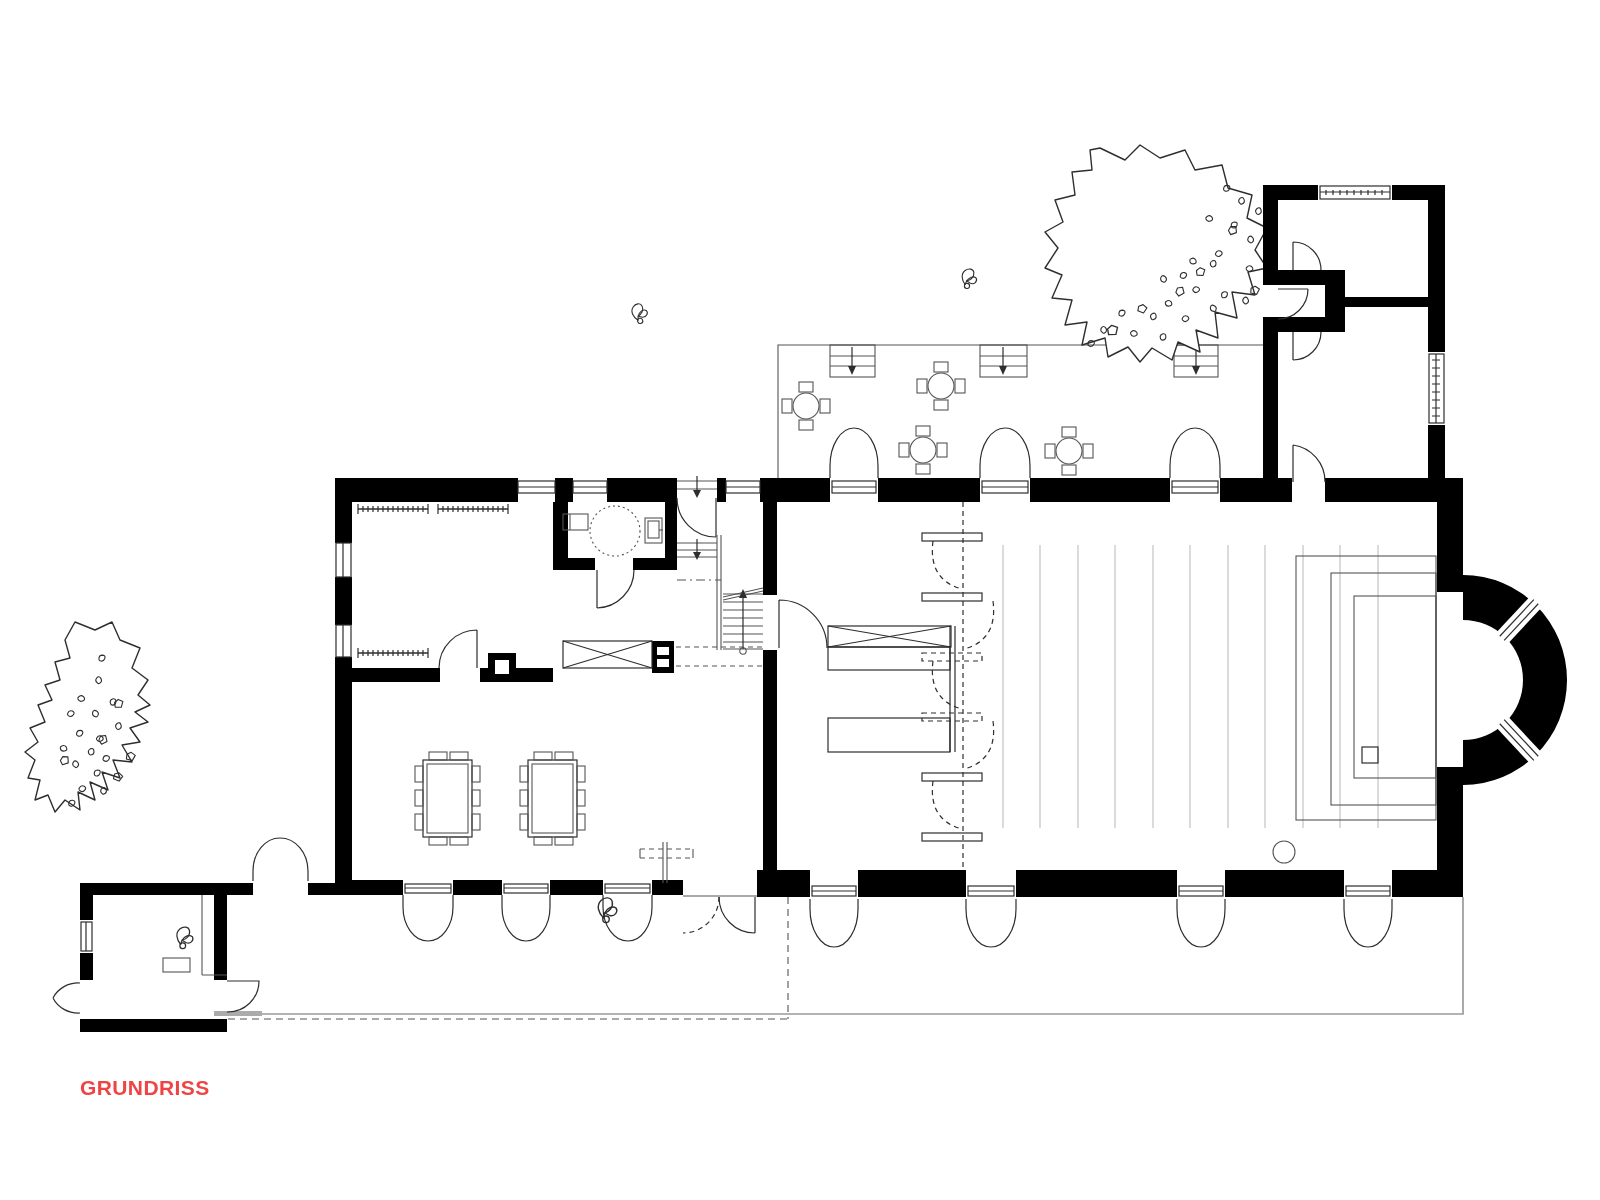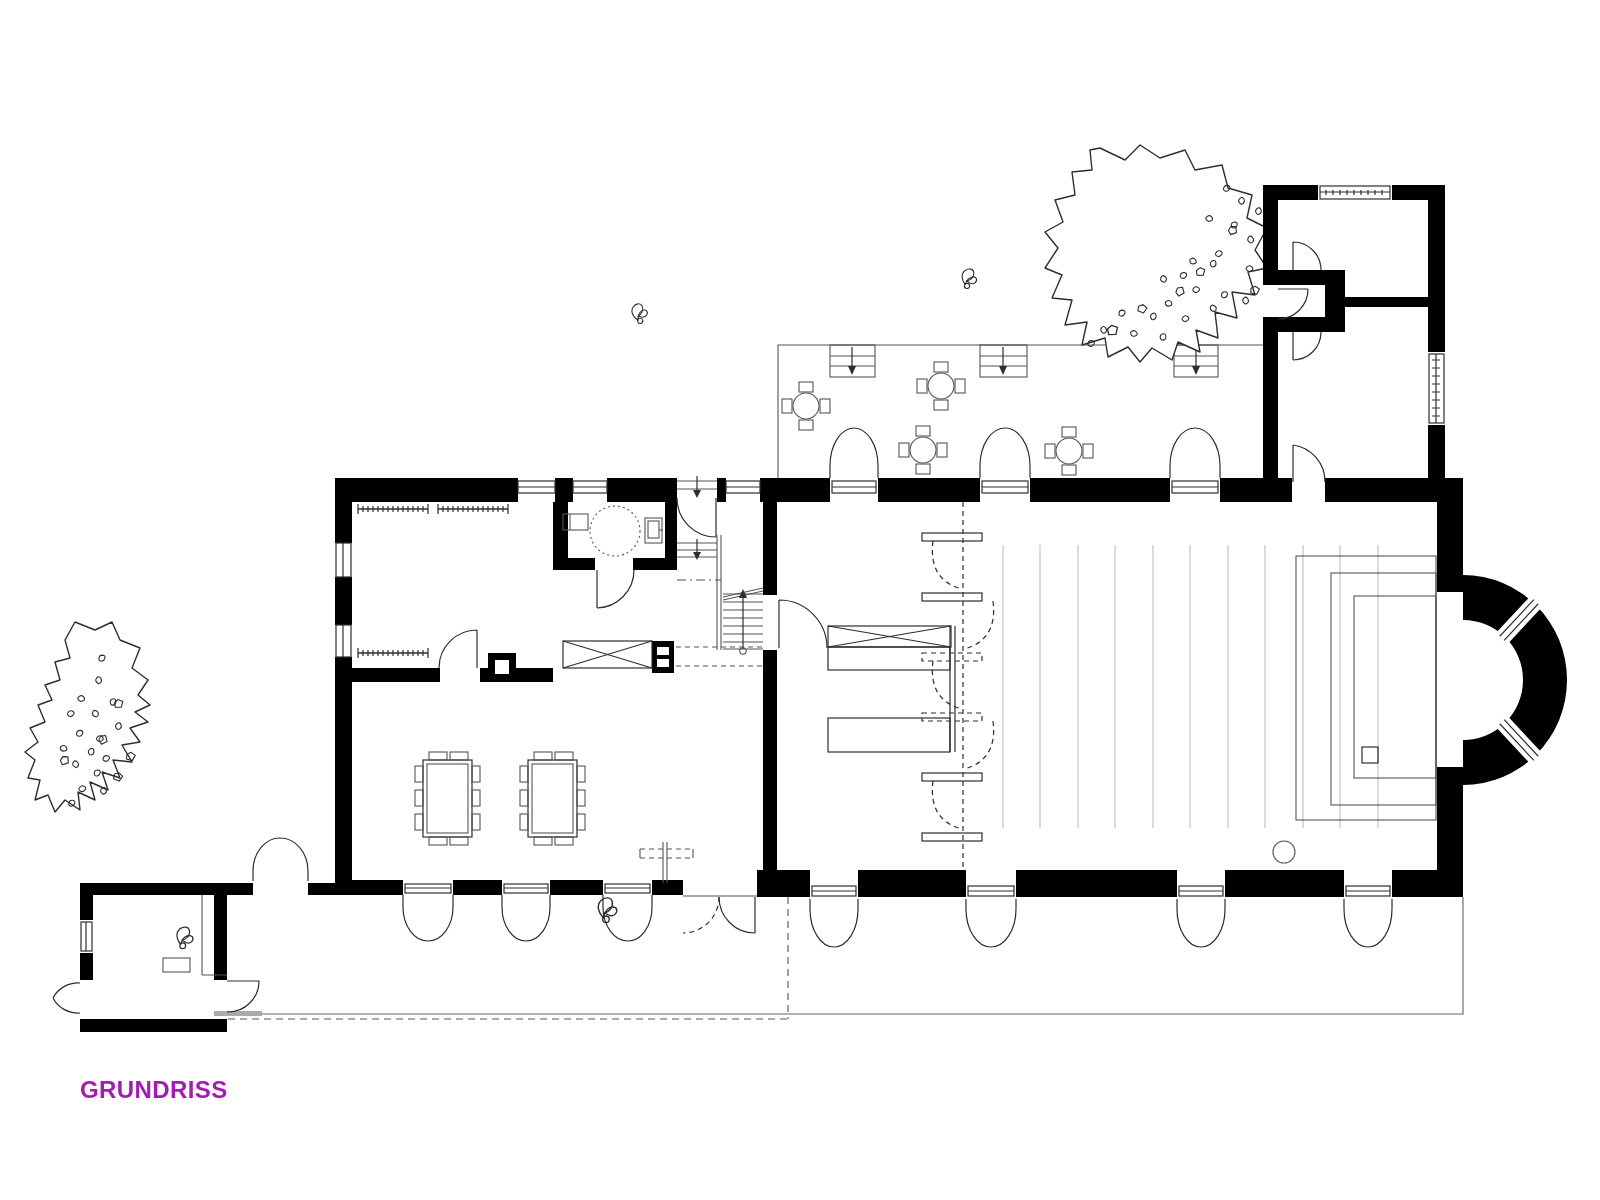--- a/index.html
+++ b/index.html
@@ -18,22 +18,22 @@
   .dash{stroke-dasharray:7 5;}
   .dash2{stroke-dasharray:5 4;}
   .dot{stroke-dasharray:2 3;}
   .dashdot{stroke-dasharray:9 4 2 4;}
   .lgt{fill:none;stroke:var(--lightline);stroke-width:1.2;}
   .site{fill:none;stroke:var(--siteline);stroke-width:1.7;}
   .tree{fill:#ffffff;stroke:var(--line);stroke-width:1.4;stroke-linejoin:round;}
   .leafln{fill:none;stroke:var(--line);stroke-width:1.1;stroke-linejoin:round;}
   .arrow{fill:var(--line);stroke:none;}
   .grey{fill:#ababab;stroke:none;}
-  .plan-title{position:absolute;left:80px;top:1076px;font-size:24px;font-weight:700;
-              letter-spacing:.4px;color:#a21caf;}
+  .plan-title{position:absolute;left:80px;top:1076px;font-size:21px;font-weight:700;
+              letter-spacing:.4px;color:#ef4444;}
 </style>
 </head>
 <body>
 
 <div class="canvas">
 <svg width="1600" height="1200" viewBox="0 0 1600 1200">
   <defs>
     <g id="leaf">
           <path d="M0,4 Q-1,0.5 2.5,-0.5 Q6,-1 5.5,2.5 Q5,6 1.5,5.5 Q0,5.2 0,4 Z"></path>
         </g>

